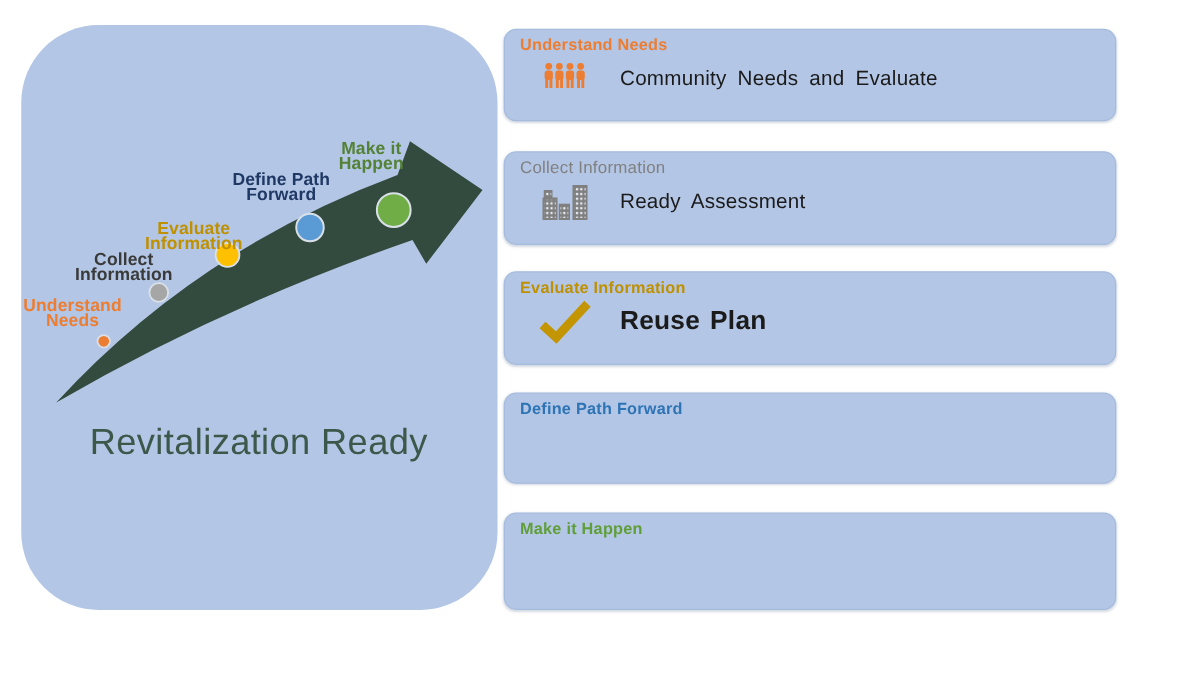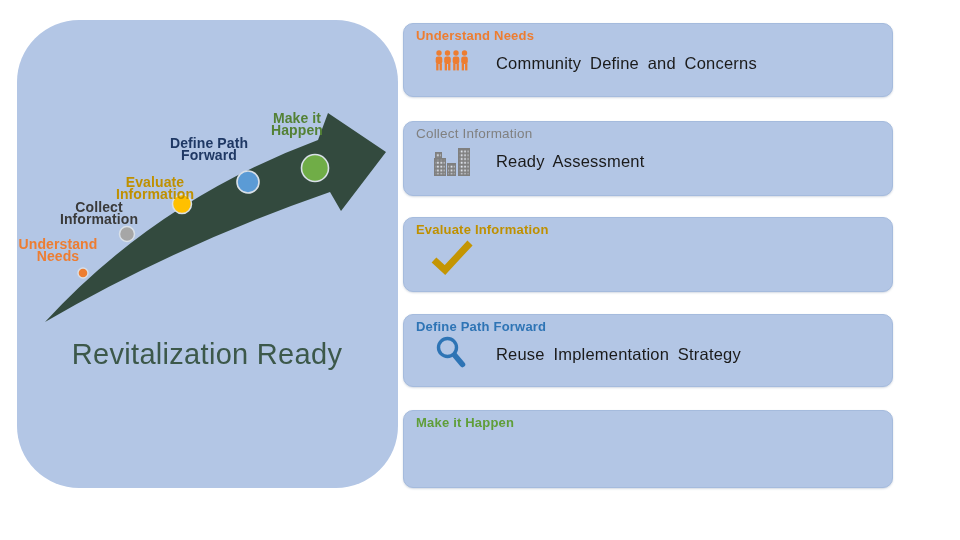--- a/index.html
+++ b/index.html
@@ -68,21 +68,21 @@
       <circle cx="231" cy="162" r="11" fill="#5B9BD5" stroke="#d9e0e8" stroke-width="1.6"></circle>
       <circle cx="298" cy="148" r="13.5" fill="#70AD47" stroke="#d9e0e8" stroke-width="1.6"></circle>
     </svg>
 
     <div class="stage-label lbl-orange" style="left:41px;top:218px">Understand
 Needs</div>
     <div class="stage-label lbl-dark" style="left:82px;top:181px">Collect
 Information</div>
     <div class="stage-label lbl-gold" style="left:138px;top:156px">Evaluate
 Information</div>
-    <div class="stage-label lbl-navy" style="left:192px;top:117px">Define Path
+    <div class="stage-label lbl-navy" style="left:208px;top:117px">Define Path
 Forward</div>
     <div class="stage-label lbl-green" style="left:280px;top:92px">Make it
 Happen</div>
 
     <div class="panel-title">Revitalization Ready</div>
   </section>
 
   <div class="card" style="top:23px;height:74px">
     <div class="card-title t-orange">Understand Needs</div>
     <div class="card-body">
@@ -109,21 +109,21 @@
               </g>
             <g>
                 <circle cx="31.5" cy="3" r="2.7"></circle>
                 <rect x="28.2" y="6.4" width="6.6" height="7.6" rx="2.3"></rect>
                 <rect x="28.7" y="13.4" width="2.3" height="7"></rect>
                 <rect x="32.1" y="13.4" width="2.3" height="7"></rect>
               </g>
           </g>
         </svg>
       </span>
-      <div class="desc">Community Define and Concerns</div>
+      <div class="desc">Community Needs and Evaluate</div>
     </div>
   </div>
 
   <div class="card" style="top:121px;height:75px">
     <div class="card-title t-gray">Collect Information</div>
     <div class="card-body">
       <span class="icon">
         <svg width="38" height="31" viewBox="0 0 38 31">
           <defs>
             <pattern id="win" width="3.4" height="3.8" patternUnits="userSpaceOnUse">
@@ -148,33 +148,25 @@
   </div>
 
   <div class="card" style="top:217px;height:75px">
     <div class="card-title t-gold">Evaluate Information</div>
     <div class="card-body">
       <span class="icon">
         <svg width="46" height="36" viewBox="0 0 46 36">
           <path d="M5 21 L16 31 L41 4" fill="none" stroke="#C49502" stroke-width="7"></path>
         </svg>
       </span>
+      <div class="desc desc-emphasis">Reuse Plan</div>
     </div>
   </div>
 
   <div class="card" style="top:314px;height:73px">
     <div class="card-title t-blue">Define Path Forward</div>
-    <div class="card-body">
-      <span class="icon">
-        <svg width="36" height="38" viewBox="0 0 36 38">
-          <circle cx="13.5" cy="12.5" r="9" fill="none" stroke="#2E74B5" stroke-width="3.4"></circle>
-          <path d="M20.5 20 L28.5 29.5" stroke="#2E74B5" stroke-width="5.5" stroke-linecap="round"></path>
-        </svg>
-      </span>
-      <div class="desc">Reuse Implementation Strategy</div>
-    </div>
   </div>
 
   <div class="card" style="top:410px;height:78px">
     <div class="card-title t-green">Make it Happen</div>
   </div>
 
 </div>
 
 </body></html>

